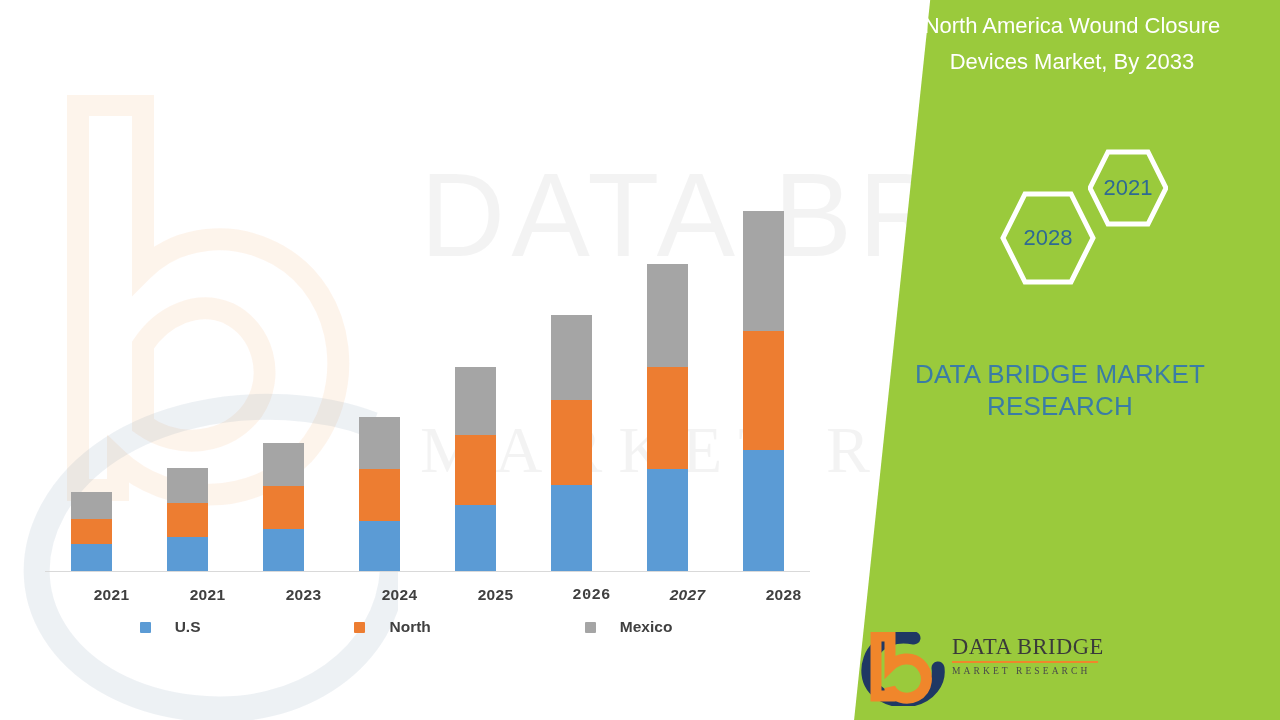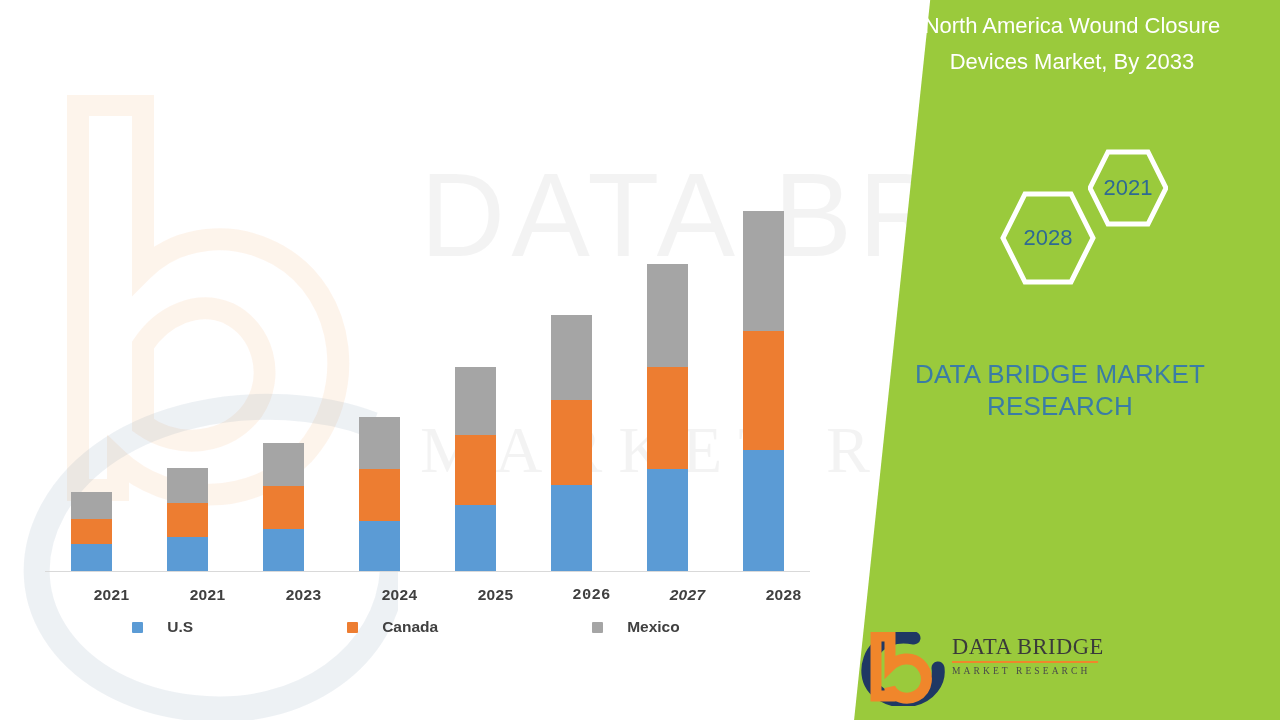--- a/index.html
+++ b/index.html
@@ -199,21 +199,21 @@
       </div>
 
     <div class="legend" id="legend">
 
     <div class="legend-item">
           <span class="legend-swatch" style="background: rgb(91, 155, 213);"></span>
           <span class="legend-label">U.S</span>
         </div>
         <div class="legend-item">
           <span class="legend-swatch" style="background: rgb(237, 125, 49);"></span>
-          <span class="legend-label">Canada</span>
+          <span class="legend-label">North</span>
         </div>
         <div class="legend-item">
           <span class="legend-swatch" style="background: rgb(165, 165, 165);"></span>
           <span class="legend-label">Mexico</span>
         </div>
       </div>
   </div>
 
   <div class="green-panel">
     <div class="green-shape"></div>

